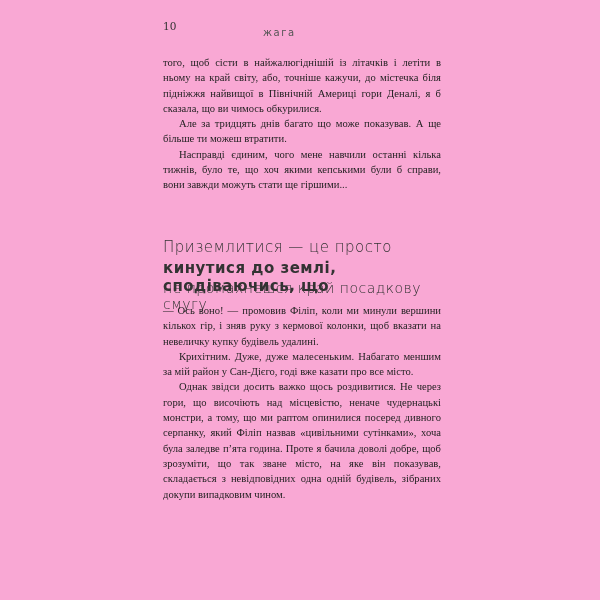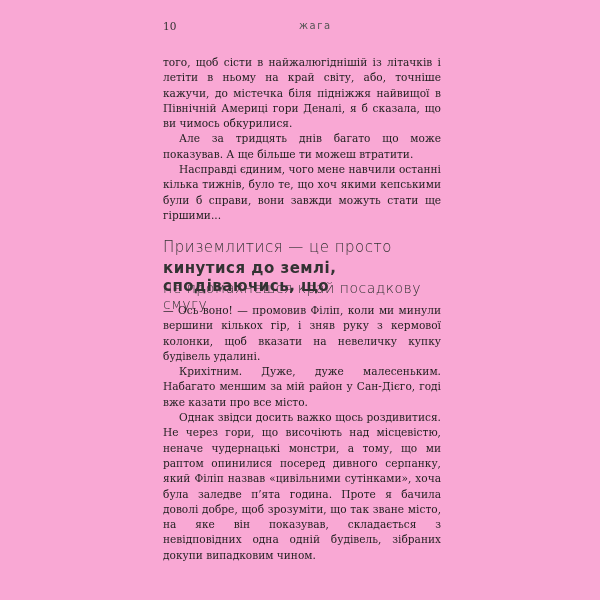--- a/index.html
+++ b/index.html
@@ -1,21 +1,21 @@
 <!DOCTYPE html>
 <html><head>
 <meta charset="utf-8">
 <style>
   html, body { margin: 0; padding: 0; background: #ffffff; }
   body { width: 600px; height: 600px; position: relative; overflow: hidden; font-family: "DejaVu Serif", serif; color: #1f1f1f; }
   .page { position: absolute; left: 0; top: 0; width: 600px; height: 600px; background: #f9a8d4; }
   .running-head { position: absolute; top: 20px; left: 163px; width: 280px; height: 16px; font-size: 9.5px; color: #444; font-family: "DejaVu Sans", sans-serif; }
   .page-number { position: absolute; left: 0; top: 0; font-family: "DejaVu Serif", serif; font-size: 10.5px; color: #333; }
-  .book-title { position: absolute; left: 100px; top: 0; letter-spacing: 1.5px; font-size: 10px; color: #555; margin-left: 36px; }
-  .text-block { position: absolute; left: 163px; width: 278px; font-size: 10.6px; line-height: 15.3px; text-align: justify; }
+  .book-title { position: absolute; left: 100px; top: 7px; letter-spacing: 1.5px; font-size: 10px; color: #555; }
+  .text-block { position: absolute; left: 163px; width: 278px; font-size: 10.6px; line-height: 15.3px; text-align: justify; font-family: Liberation Serif, serif; }
   .text-block p { margin: 0; }
   .indent { text-indent: 16px; }
   .block1 { top: 55px; }
   .block2 { top: 287px; }
   .chapter-row { position: absolute; left: 163px; top: 207px; width: 290px; height: 40px; }
   .chapter-label { position: absolute; left: 0; top: 11px; font-size: 10px; letter-spacing: 1.6px; font-weight: bold; color: #222; }
   .chapter-rule { position: absolute; left: 66px; top: 19px; width: 200px; height: 1px; background: #222; }
   .lips { position: absolute; left: 215px; top: 0; width: 60px; height: 40px; }
   .epigraph { position: absolute; left: 163px; width: 290px; font-family: "DejaVu Sans", sans-serif; font-weight: 300; font-size: 15px; color: #333; letter-spacing: 0.5px; }
   .ep1 { top: 238px; }

